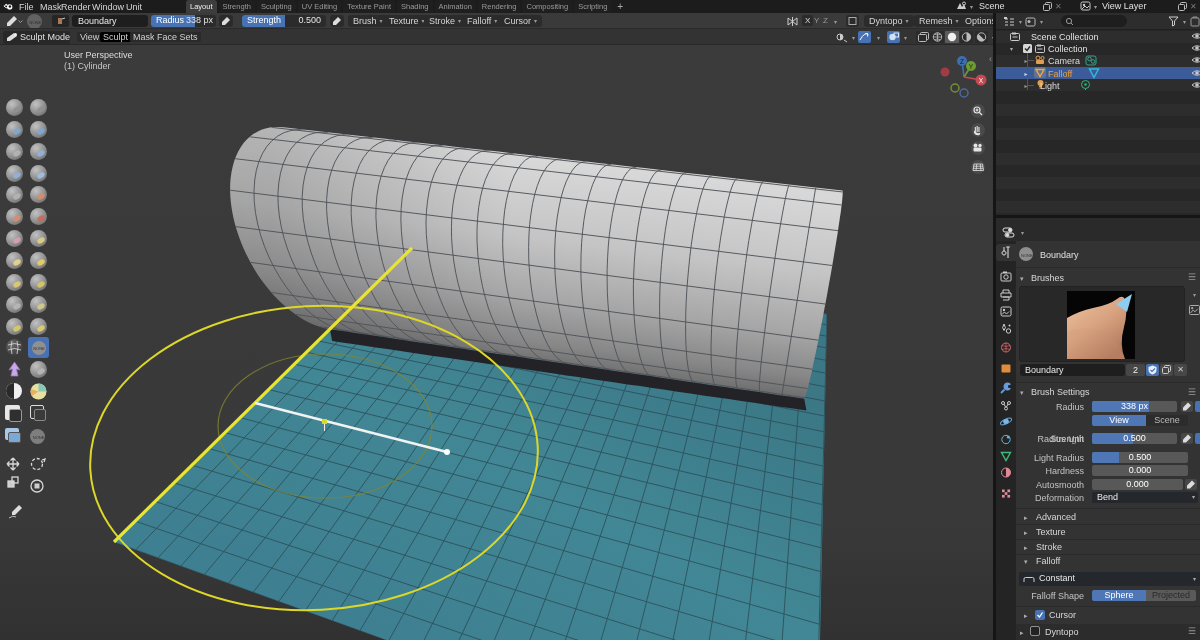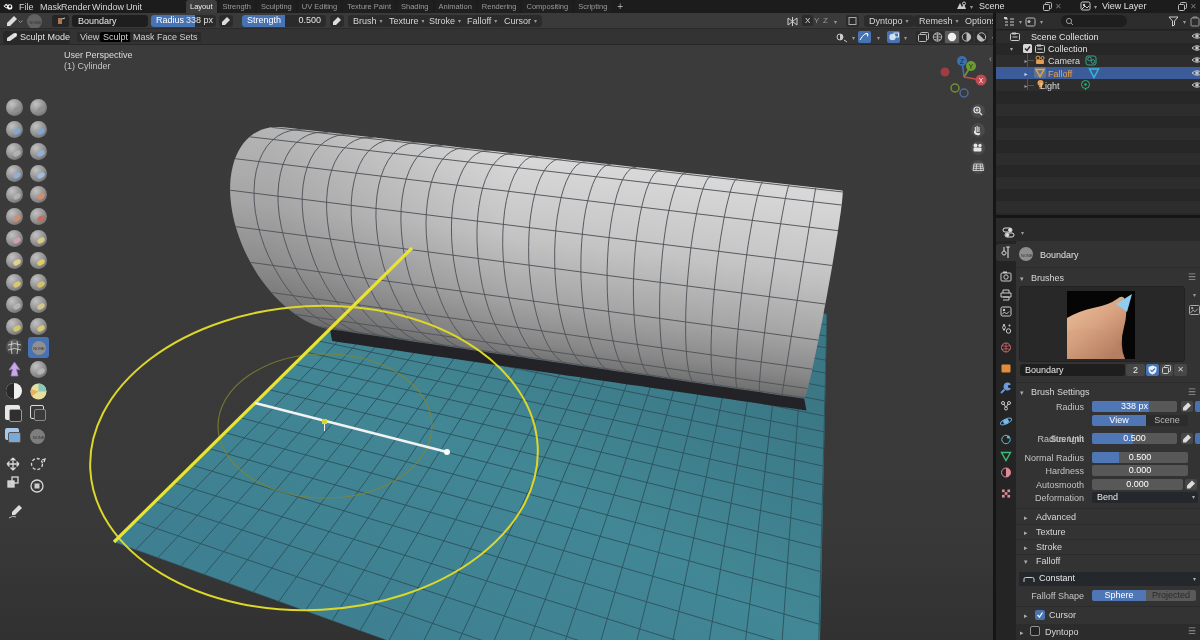--- a/index.html
+++ b/index.html
@@ -774,21 +774,21 @@
         <div style="width:42px;background:#2c2c2c;color:#bbb;">Scene</div>
       </div>
       <span class="abs lbl" style="left:0;top:193px;width:68px;">Strength</span>
       <div class="abs pslider" style="left:76px;top:192px;width:85px;"><div class="fill" style="width:41px;"></div><span>0.500</span></div>
       <div class="abs" style="left:165px;top:192px;width:12px;height:11px;background:#474747;border-radius:2px;">
         <svg width="12" height="11" viewBox="0 0 12 11">
           <path d="M7,1.5 L10,4.5 L5,9.5 L2,9.5 L2,6.5 Z" fill="#ddd"></path>
         </svg>
       </div>
       <div class="abs" style="left:179px;top:192px;width:5px;height:11px;background:#4772b3;border-radius:2px 0 0 2px;"></div>
-      <span class="abs lbl" style="left:0;top:212px;width:68px;">Normal Radius</span>
+      <span class="abs lbl" style="left:0;top:212px;width:68px;">Light Radius</span>
       <div class="abs pslider" style="left:76px;top:211px;width:96px;"><div class="fill" style="width:27px;"></div><span>0.500</span></div>
       <span class="abs lbl" style="left:0;top:225px;width:68px;">Hardness</span>
       <div class="abs pslider" style="left:76px;top:224px;width:96px;"><div class="fill" style="width:0px;"></div><span>0.000</span></div>
       <span class="abs lbl" style="left:0;top:239px;width:68px;">Autosmooth</span>
       <div class="abs pslider" style="left:76px;top:238px;width:91px;"><div class="fill" style="width:0px;"></div><span>0.000</span></div>
       <div class="abs" style="left:169px;top:238px;width:12px;height:11px;background:#474747;border-radius:2px;">
         <svg width="12" height="11" viewBox="0 0 12 11">
           <path d="M7,1.5 L10,4.5 L5,9.5 L2,9.5 L2,6.5 Z" fill="#ddd"></path>
         </svg>
       </div>

